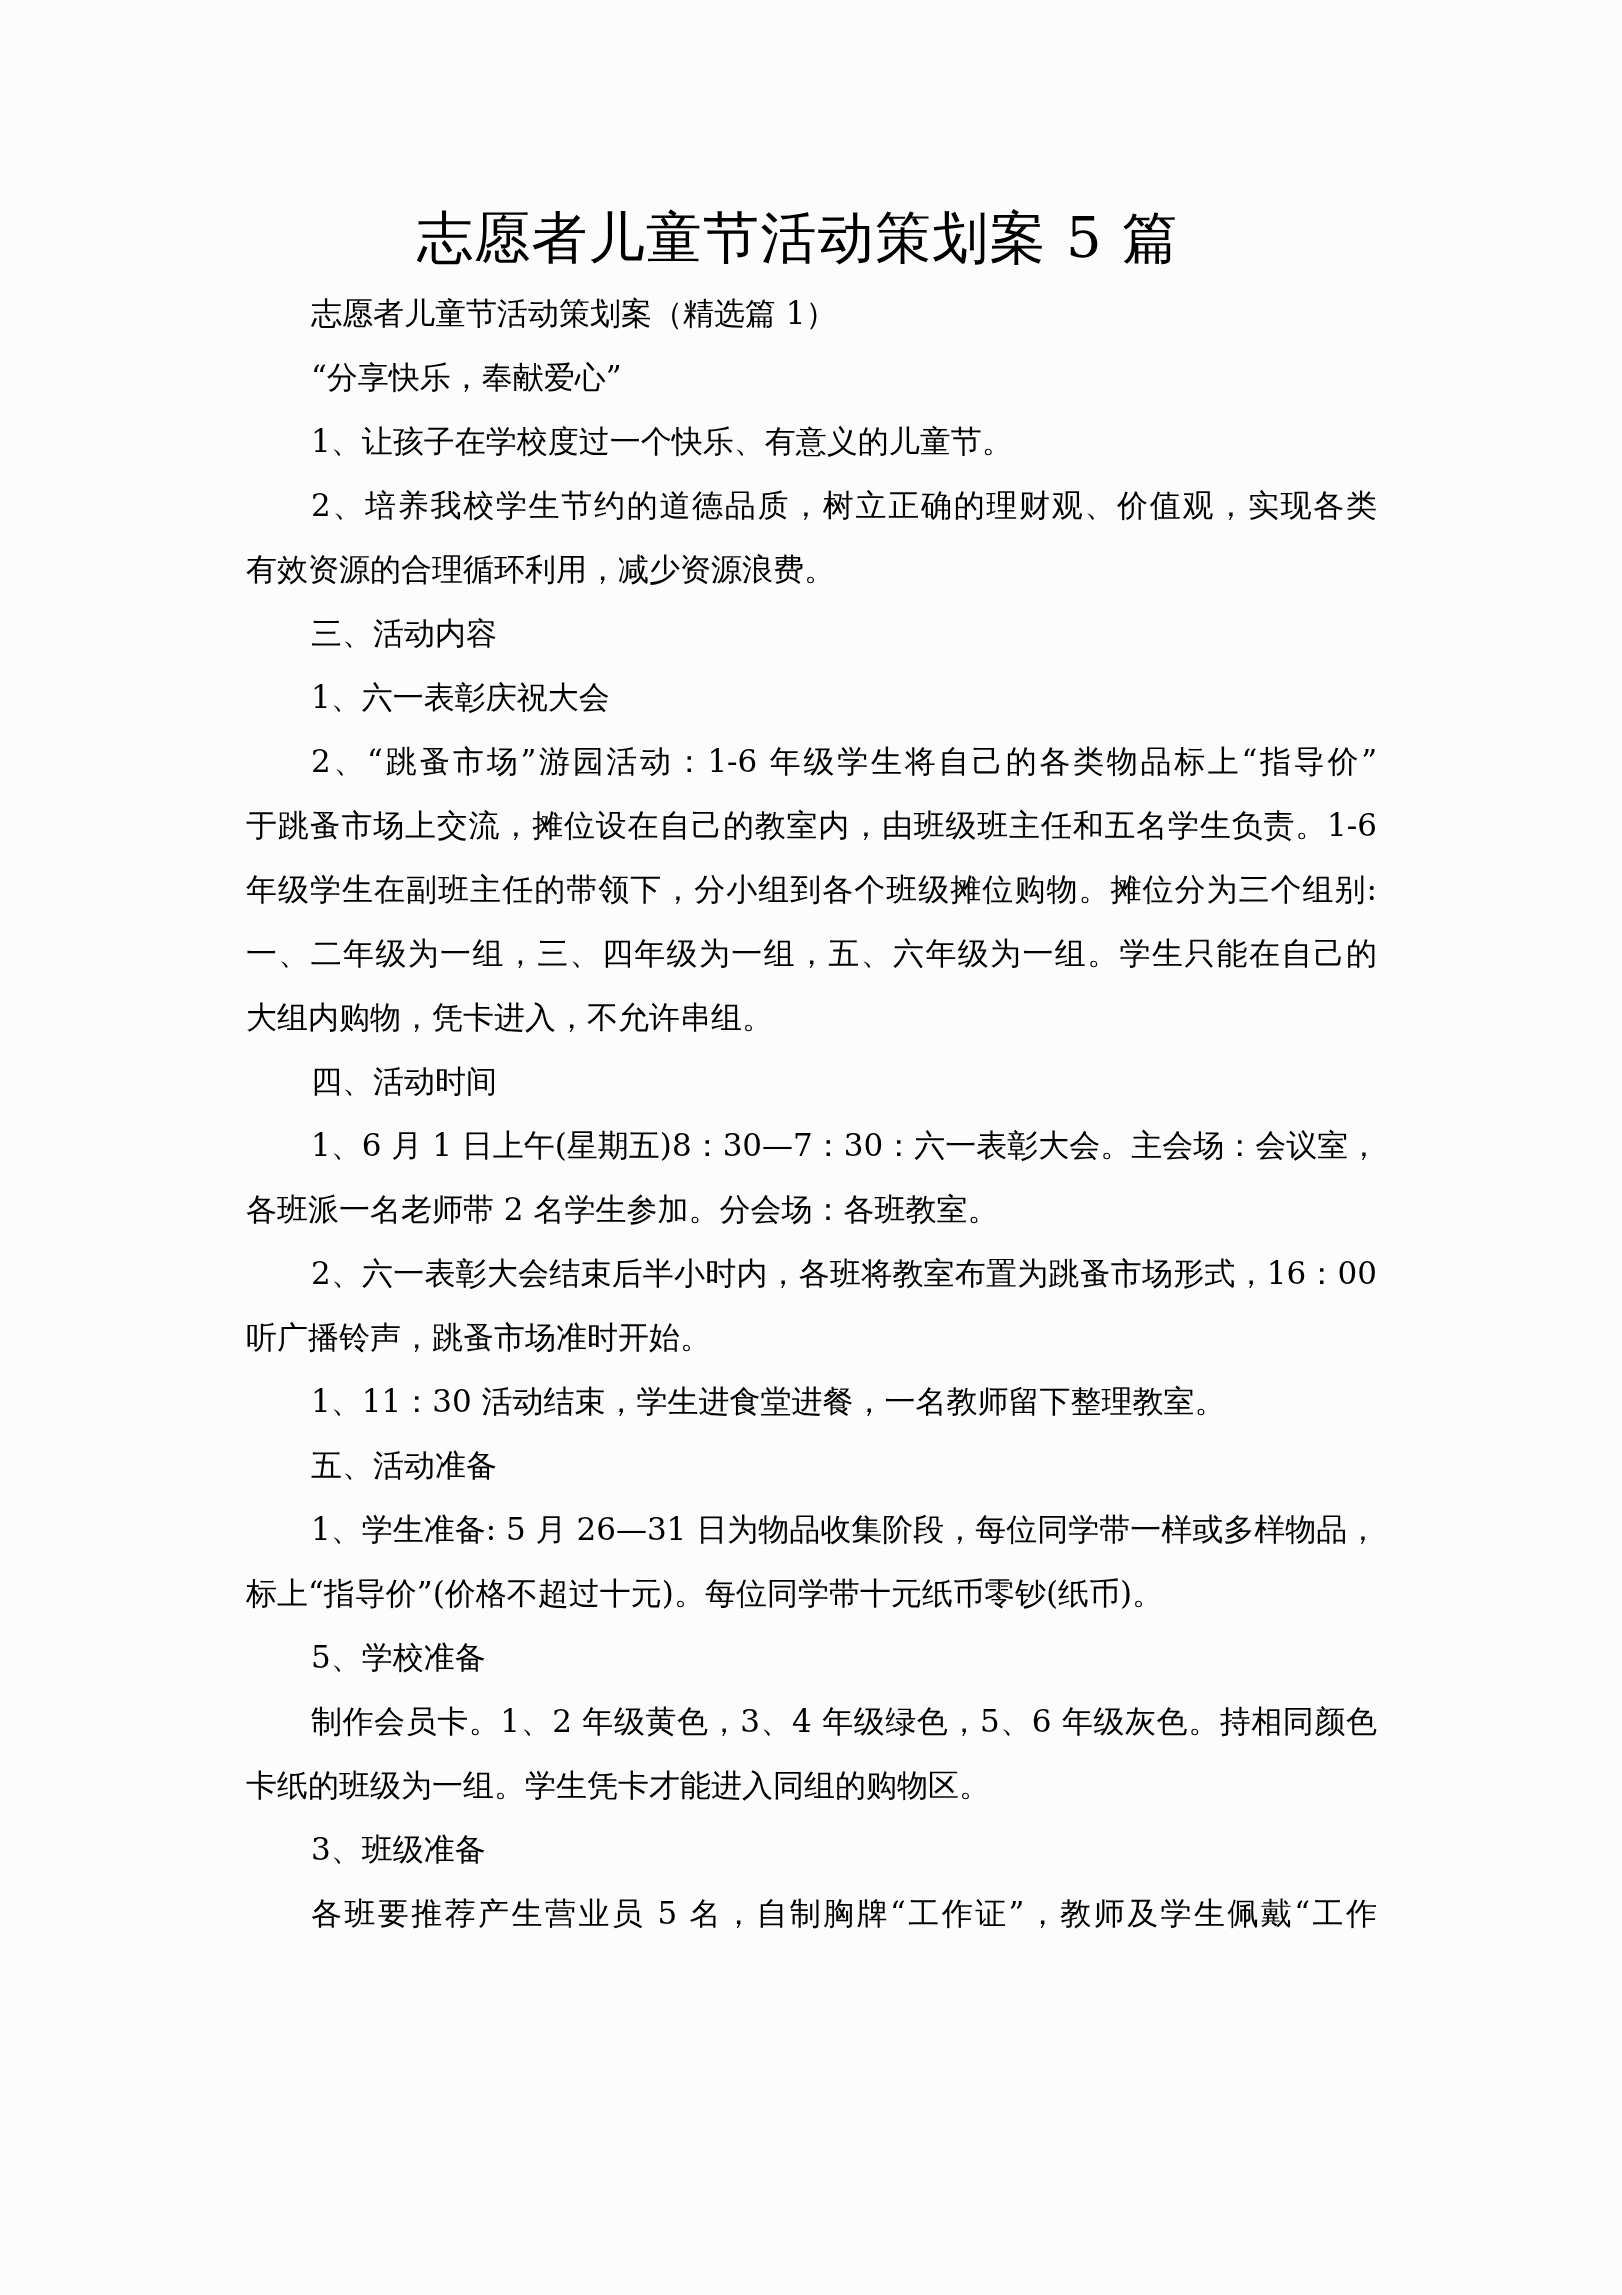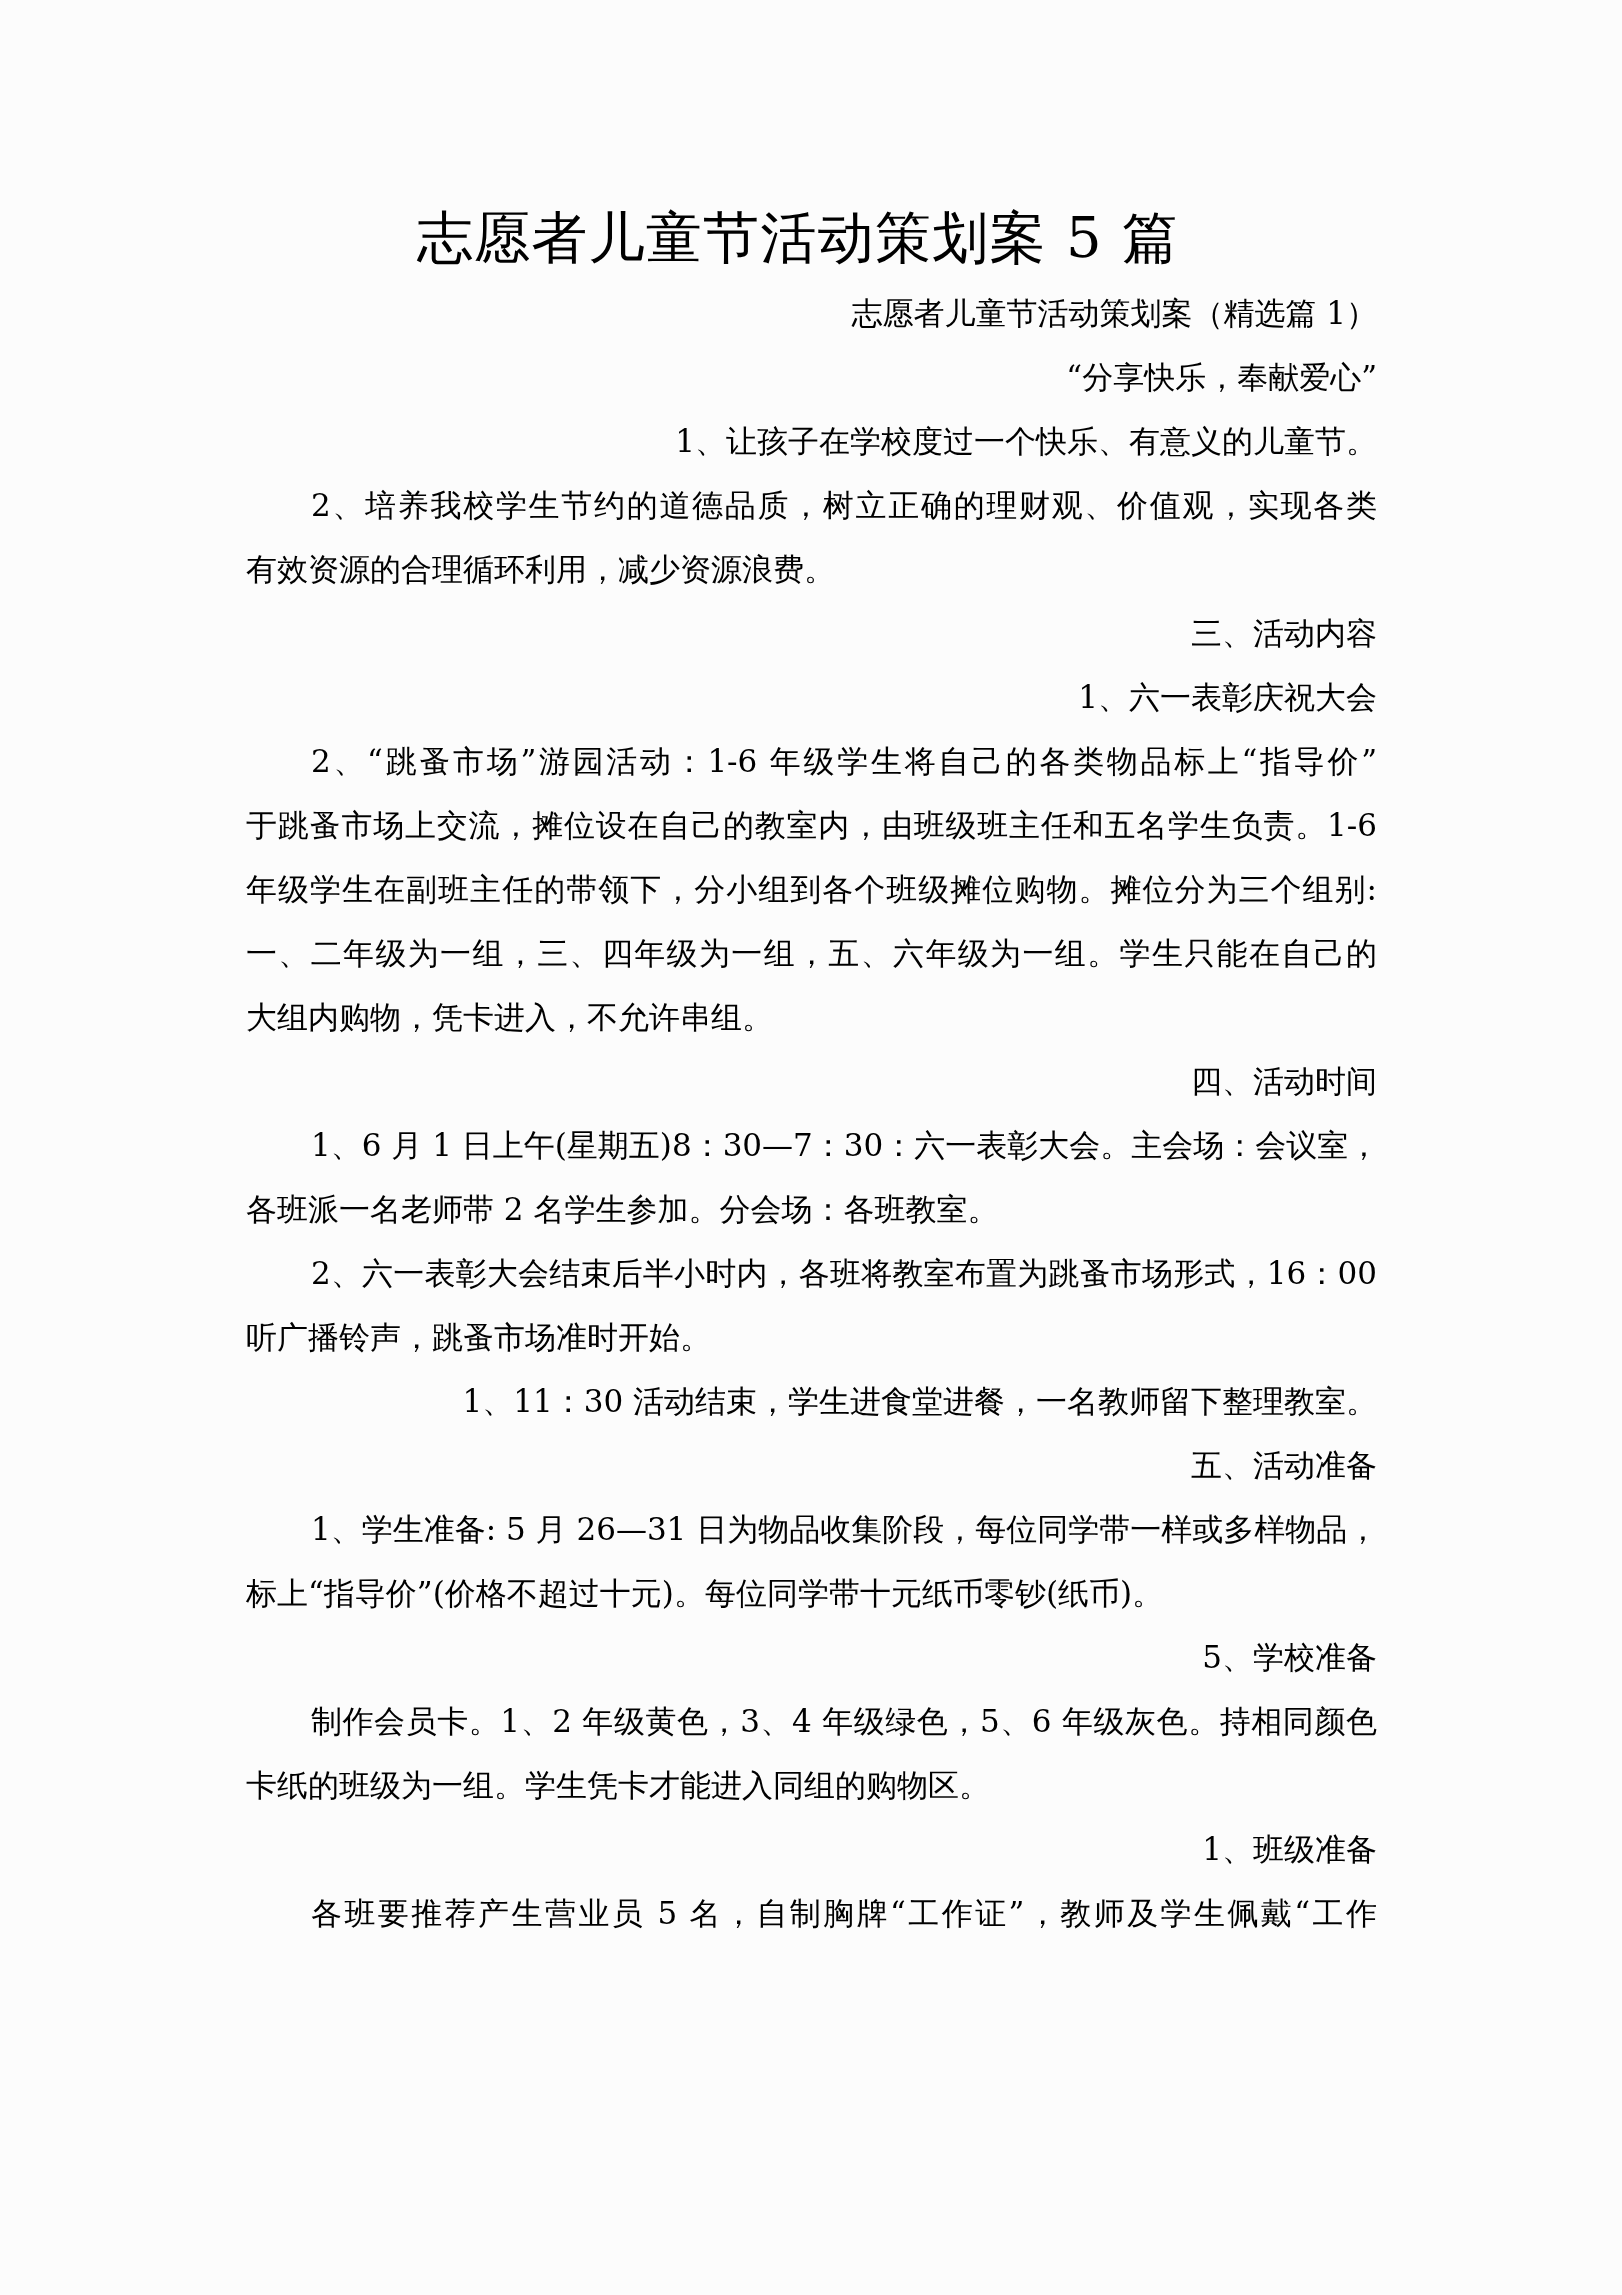--- a/index.html
+++ b/index.html
@@ -40,21 +40,21 @@
       top: 281px;
       width: 1131px;
     }
     .line {
       height: 64px;
       line-height: 64px;
       font-size: 31px;
       white-space: nowrap;
       overflow: visible;
     }
-    .line.indent { padding-left: 65px; text-align: right; }
+    .line.indent { padding-left: 65px; }
     .line.justify {
       text-align: justify;
       text-align-last: justify;
     }
   </style>
 </head>
 <body>
 
 <div class="page">
   <div class="title">志愿者儿童节活动策划案 5 篇</div>
@@ -77,17 +77,17 @@
     <div class="line">各班派一名老师带 2 名学生参加。分会场：各班教室。</div>
     <div class="line indent justify">2、六一表彰大会结束后半小时内，各班将教室布置为跳蚤市场形式，16：00</div>
     <div class="line">听广播铃声，跳蚤市场准时开始。</div>
     <div class="line indent">1、11：30 活动结束，学生进食堂进餐，一名教师留下整理教室。</div>
     <div class="line indent">五、活动准备</div>
     <div class="line indent justify">1、学生准备: 5 月 26—31 日为物品收集阶段，每位同学带一样或多样物品，</div>
     <div class="line">标上“指导价”(价格不超过十元)。每位同学带十元纸币零钞(纸币)。</div>
     <div class="line indent">5、学校准备</div>
     <div class="line indent justify">制作会员卡。1、2 年级黄色，3、4 年级绿色，5、6 年级灰色。持相同颜色</div>
     <div class="line">卡纸的班级为一组。学生凭卡才能进入同组的购物区。</div>
-    <div class="line indent">1、班级准备</div>
+    <div class="line indent">3、班级准备</div>
     <div class="line indent justify">各班要推荐产生营业员 5 名，自制胸牌“工作证”，教师及学生佩戴“工作</div>
   </div>
 </div>
 
 
 </body></html>

